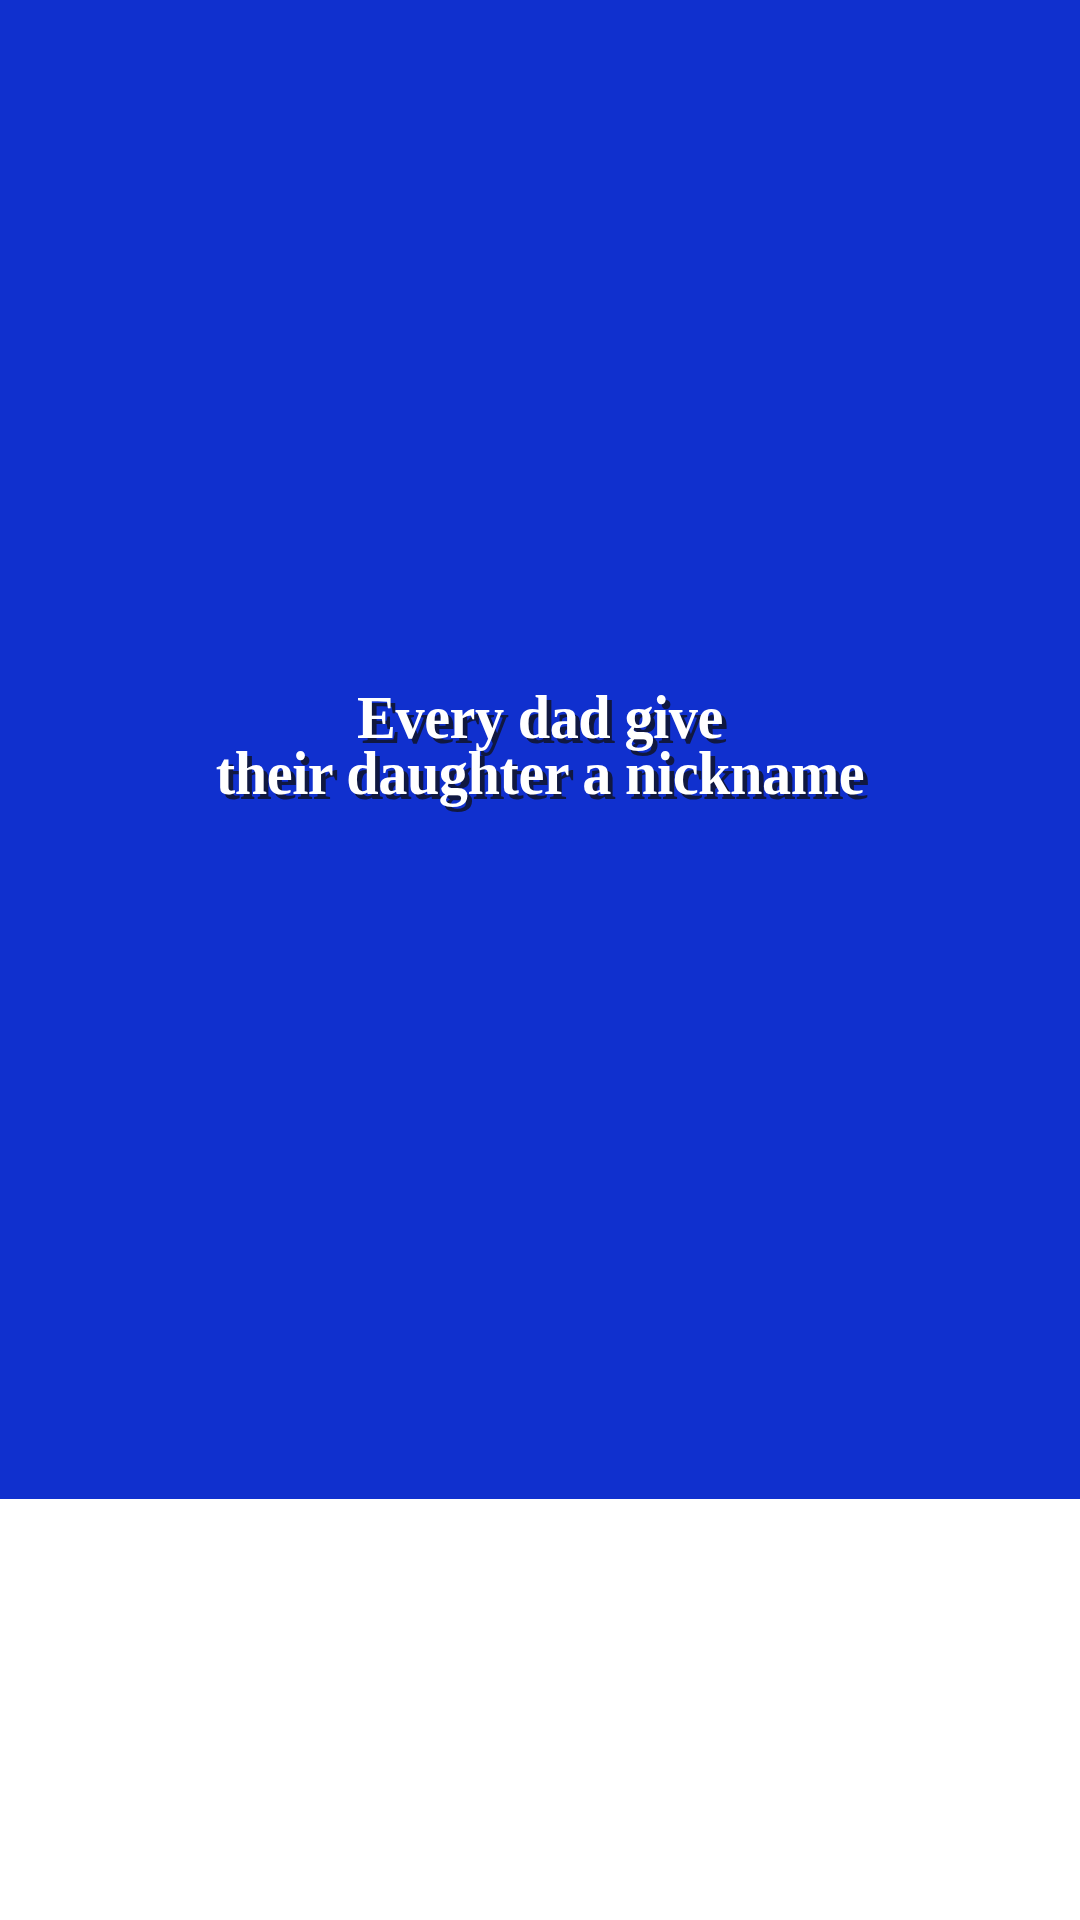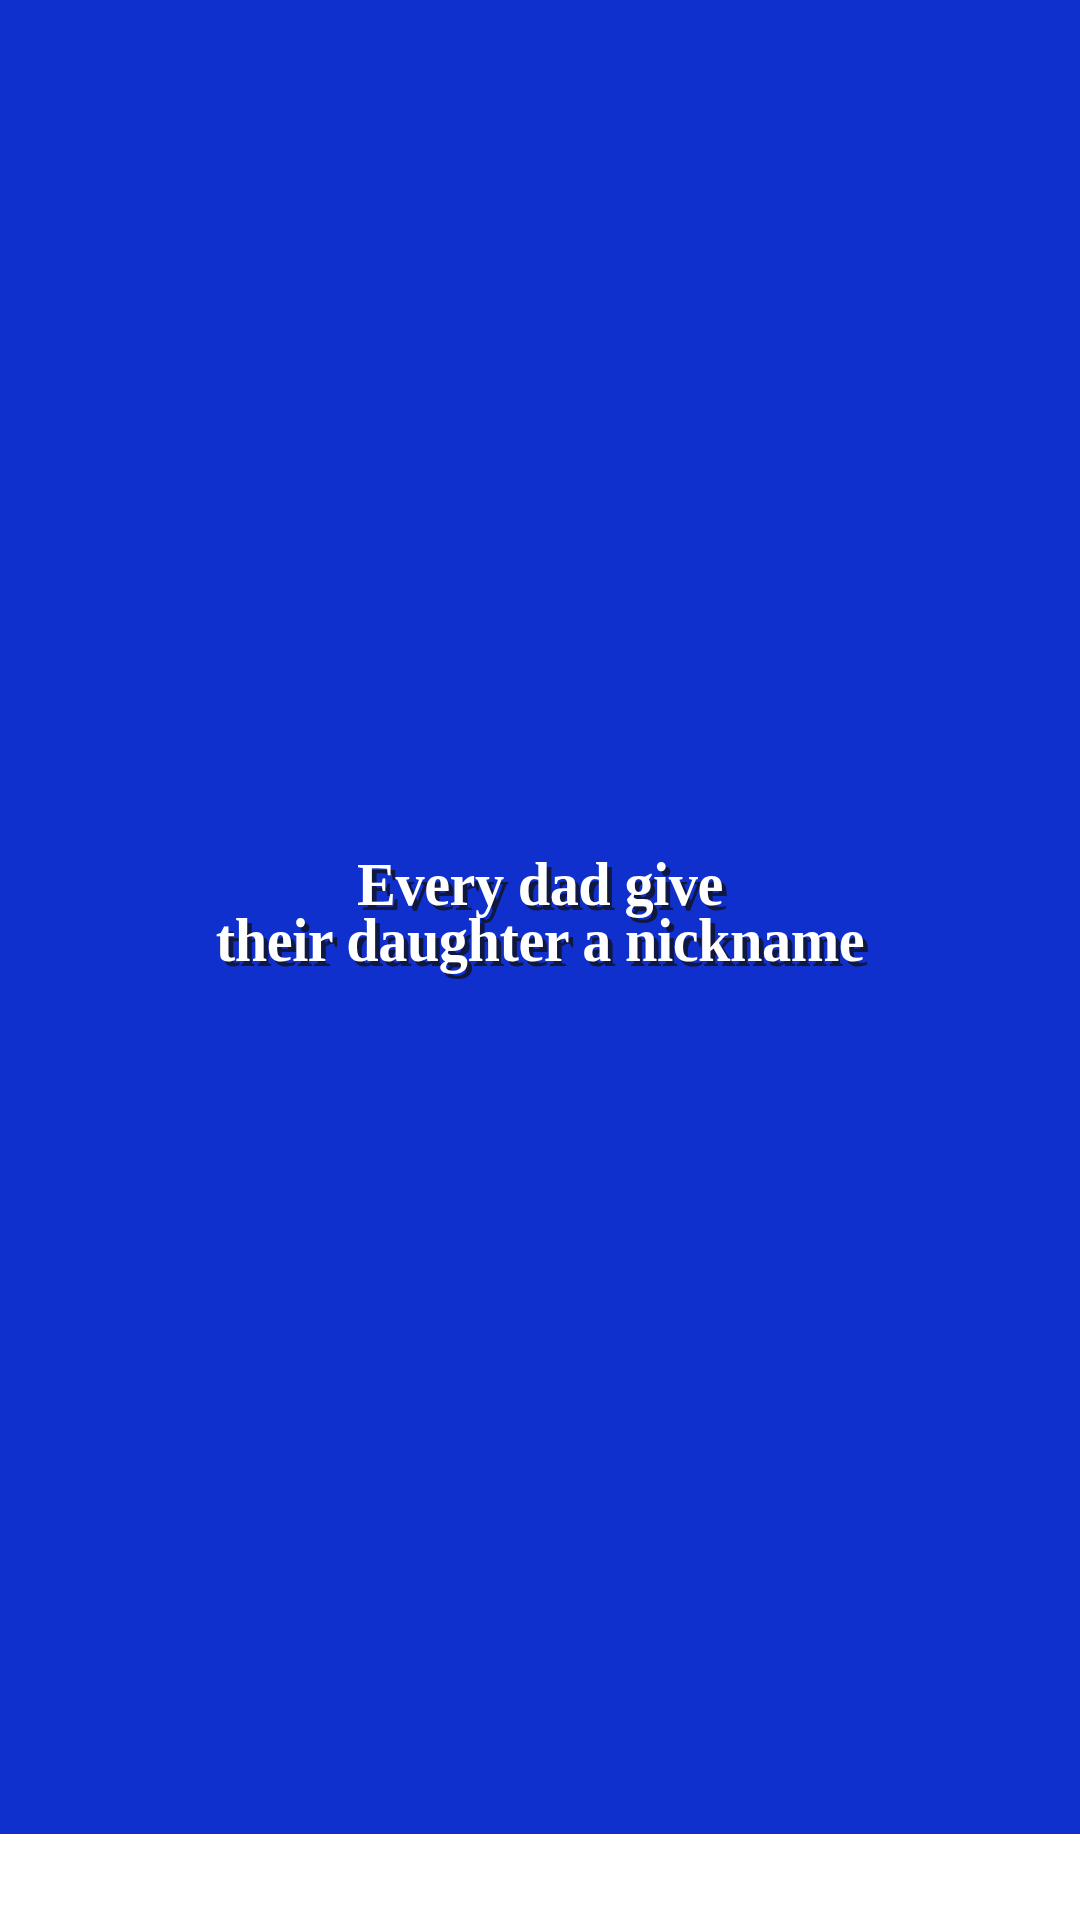--- a/index.html
+++ b/index.html
@@ -11,21 +11,21 @@
     width: 1080px;
     height: 1920px;
     overflow: hidden;
     font-family: "Liberation Serif", "DejaVu Serif", serif;
   }
 
   
   .meme-canvas {
     position: relative;
     width: 1080px;
-    height: 1834px;
+    height: 1499px;
     background-color: #1030ce;
     display: flex;
     align-items: center;
     justify-content: center;
     box-sizing: border-box;
   }
 
   
   .caption-block {
     position: relative;

